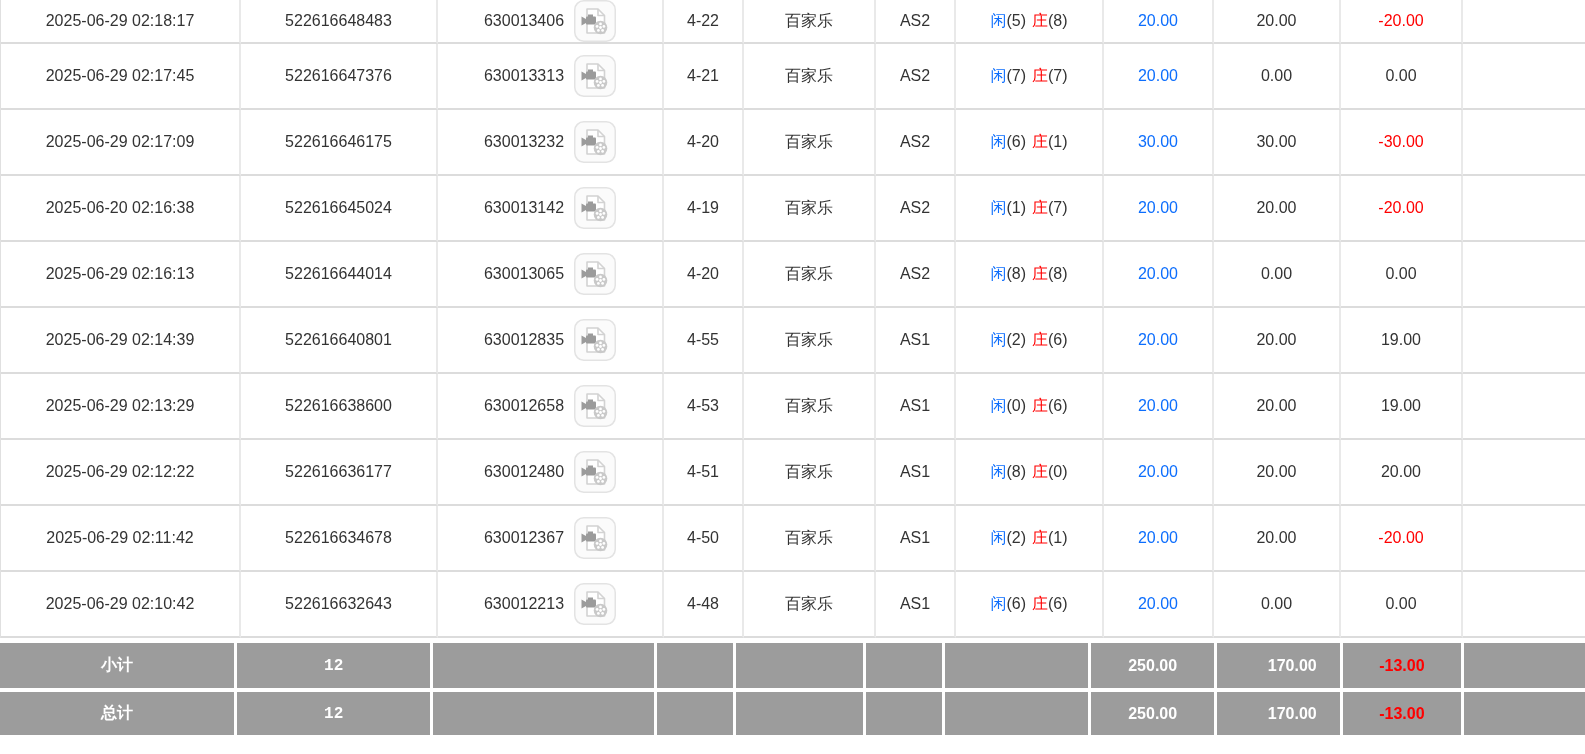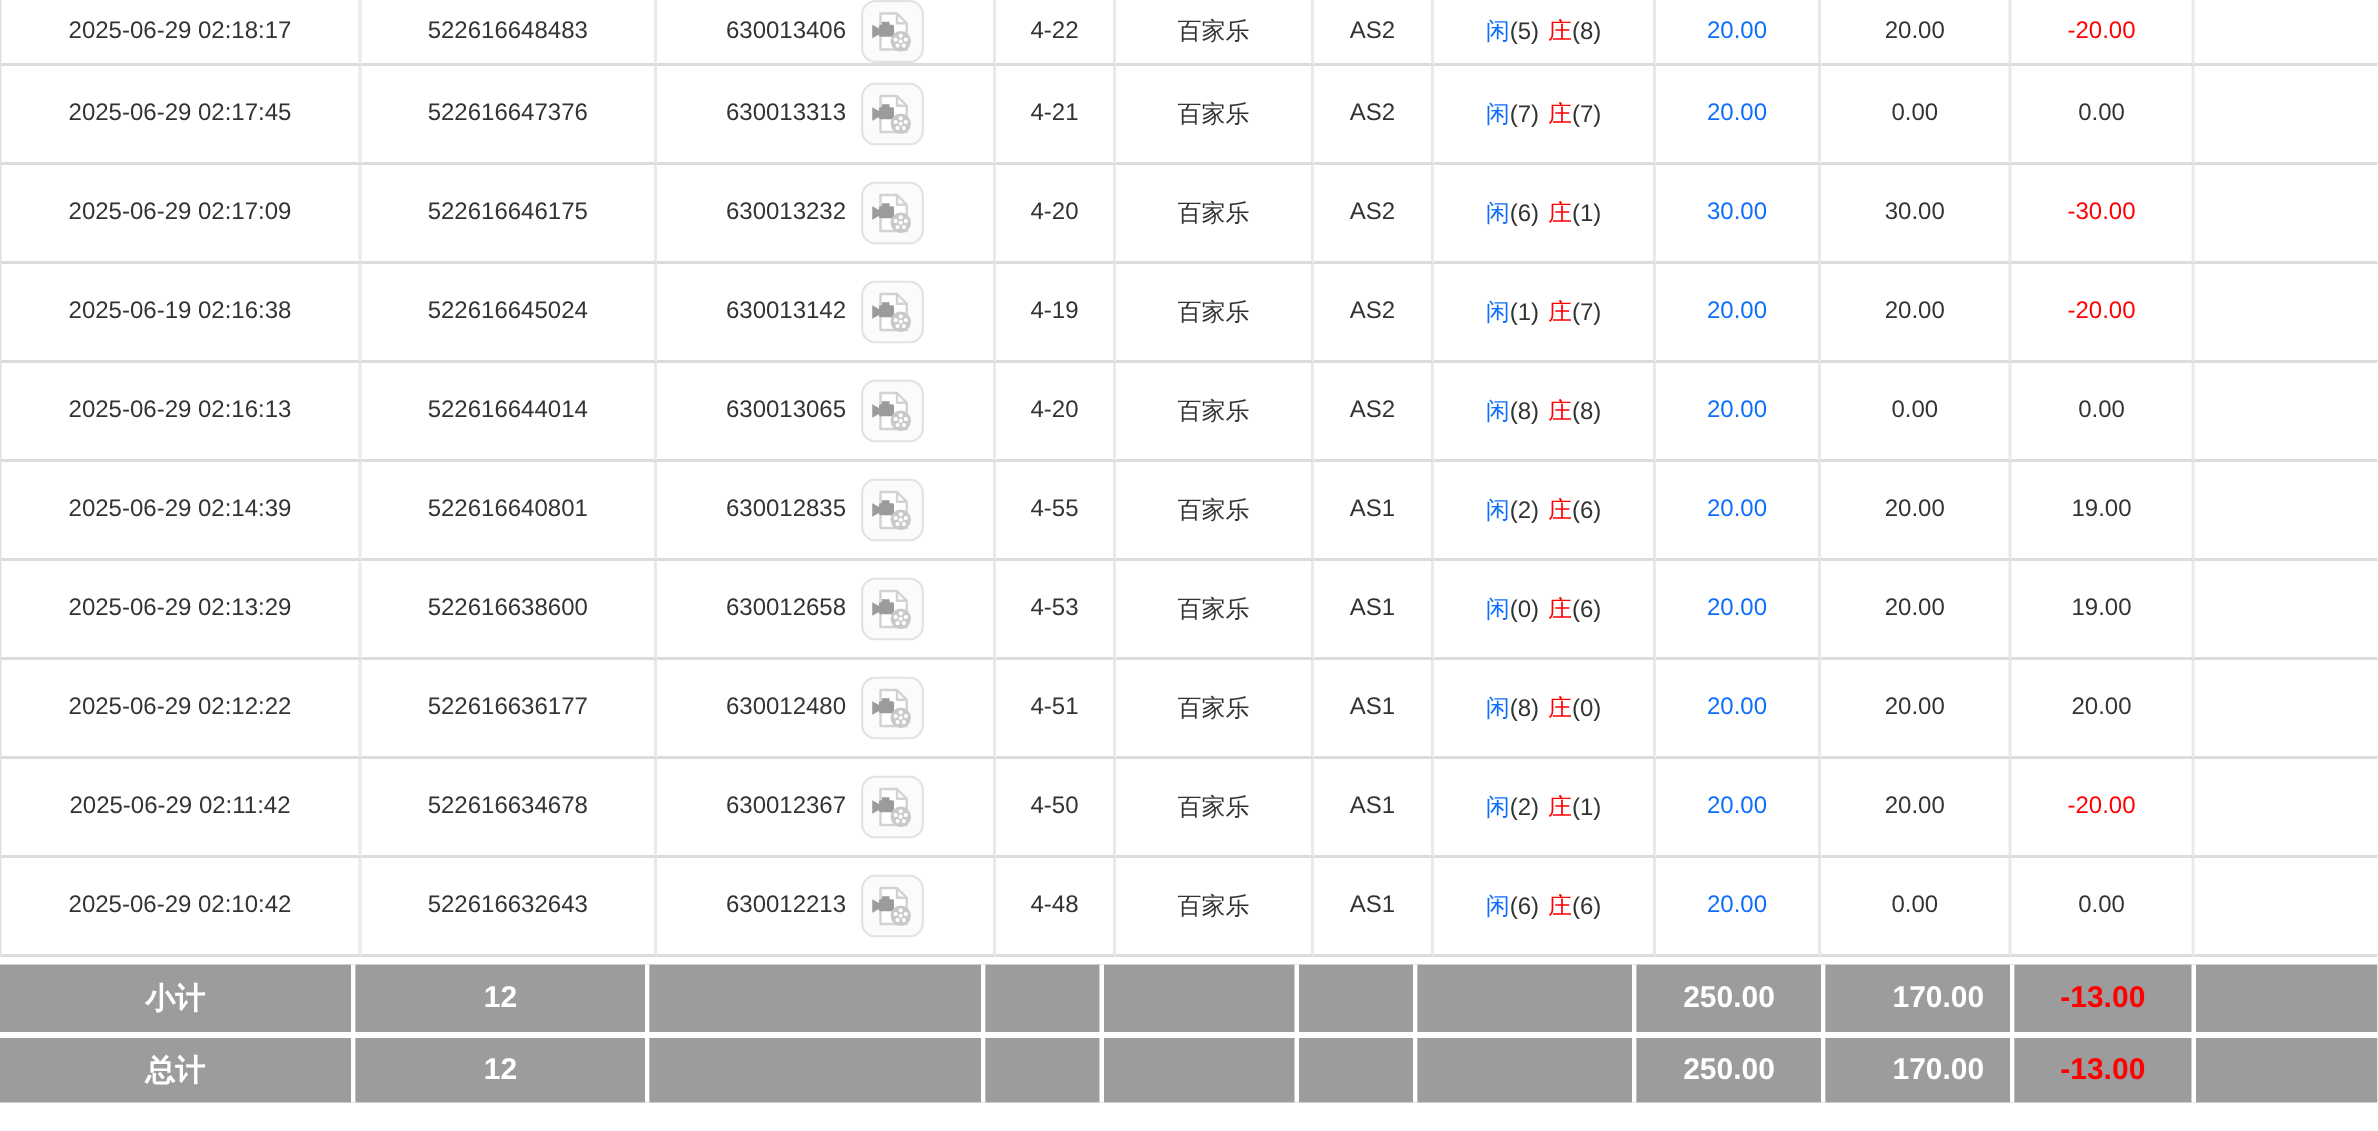--- a/index.html
+++ b/index.html
@@ -30,25 +30,25 @@
   td.c-wl.neg{color:var(--red);}
   .game-wrap{display:flex;align-items:center;justify-content:center;gap:10px;}
   .video-btn{width:42px;height:42px;display:inline-flex;align-items:center;justify-content:center;cursor:pointer;flex:0 0 auto;}
   .banker{margin-left:6px;}
   
   .summary-row{display:flex;width:1585px;height:45px;margin-top:5px;}
   .summary-row.total{height:43px;margin-top:4px;border-radius:20px;}
   .s-cell{
     background:var(--sumbg);box-sizing:border-box;border-right:3px solid #ffffff;
     display:flex;align-items:center;justify-content:center;
-    font-size:20px;font-weight:bold;color:#ffffff;white-space:nowrap;
+    font-size:16px;font-weight:bold;color:#ffffff;white-space:nowrap;
   }
   .s-cell:last-child{border-right:none;}
   .s-cell.neg{color:var(--red);}
-  .w0{width:240px;} .w1{width:199px;} .w2{width:226px;} .w3{width:80px;}
+  .w0{width:240px;} .w1{width:199px;font-family:Liberation Mono, monospace;} .w2{width:226px;} .w3{width:80px;}
   .w4{width:132px;} .w5{width:80px;} .w6{width:148px;} .w7{width:128px;}
   .w8{width:127px;padding-left:27px;} .w9{width:122px;} .w10{width:123px;}
 </style>
 </head>
 <body>
 
 <table class="bet-table">
   <colgroup>
     <col style="width:240px">
       <col style="width:197px">
@@ -168,21 +168,21 @@
     <td>
       <span class="blue">闲</span><span>(6)</span><span class="red-t banker">庄</span><span>(1)</span>
     </td>
     <td class="blue">30.00</td>
     <td>30.00</td>
     <td class="c-wl neg">-30.00</td>
     <td></td>
   </tr>
 
   <tr>
-    <td>2025-06-19 02:16:38</td>
+    <td>2025-06-20 02:16:38</td>
     <td>522616645024</td>
     <td>
       <div class="game-wrap">
         <span>630013142</span>
         <span class="video-btn">
           <svg width="42" height="42" viewBox="0 0 42 42">
             <rect x="0.75" y="0.75" width="40.5" height="40.5" rx="9" fill="#fbfbfb" stroke="#e3e3e3" stroke-width="1.5"></rect>
             <path d="M13 9 h11 l6.5 6.5 V33 H13 Z" fill="#ffffff" stroke="#d2d2d2" stroke-width="1.6" stroke-linejoin="round"></path>
             <path d="M24 9 v6.5 h6.5" fill="none" stroke="#d2d2d2" stroke-width="1.6" stroke-linejoin="round"></path>
             <rect x="14" y="14.5" width="5" height="3" fill="#9b9b9b"></rect>

